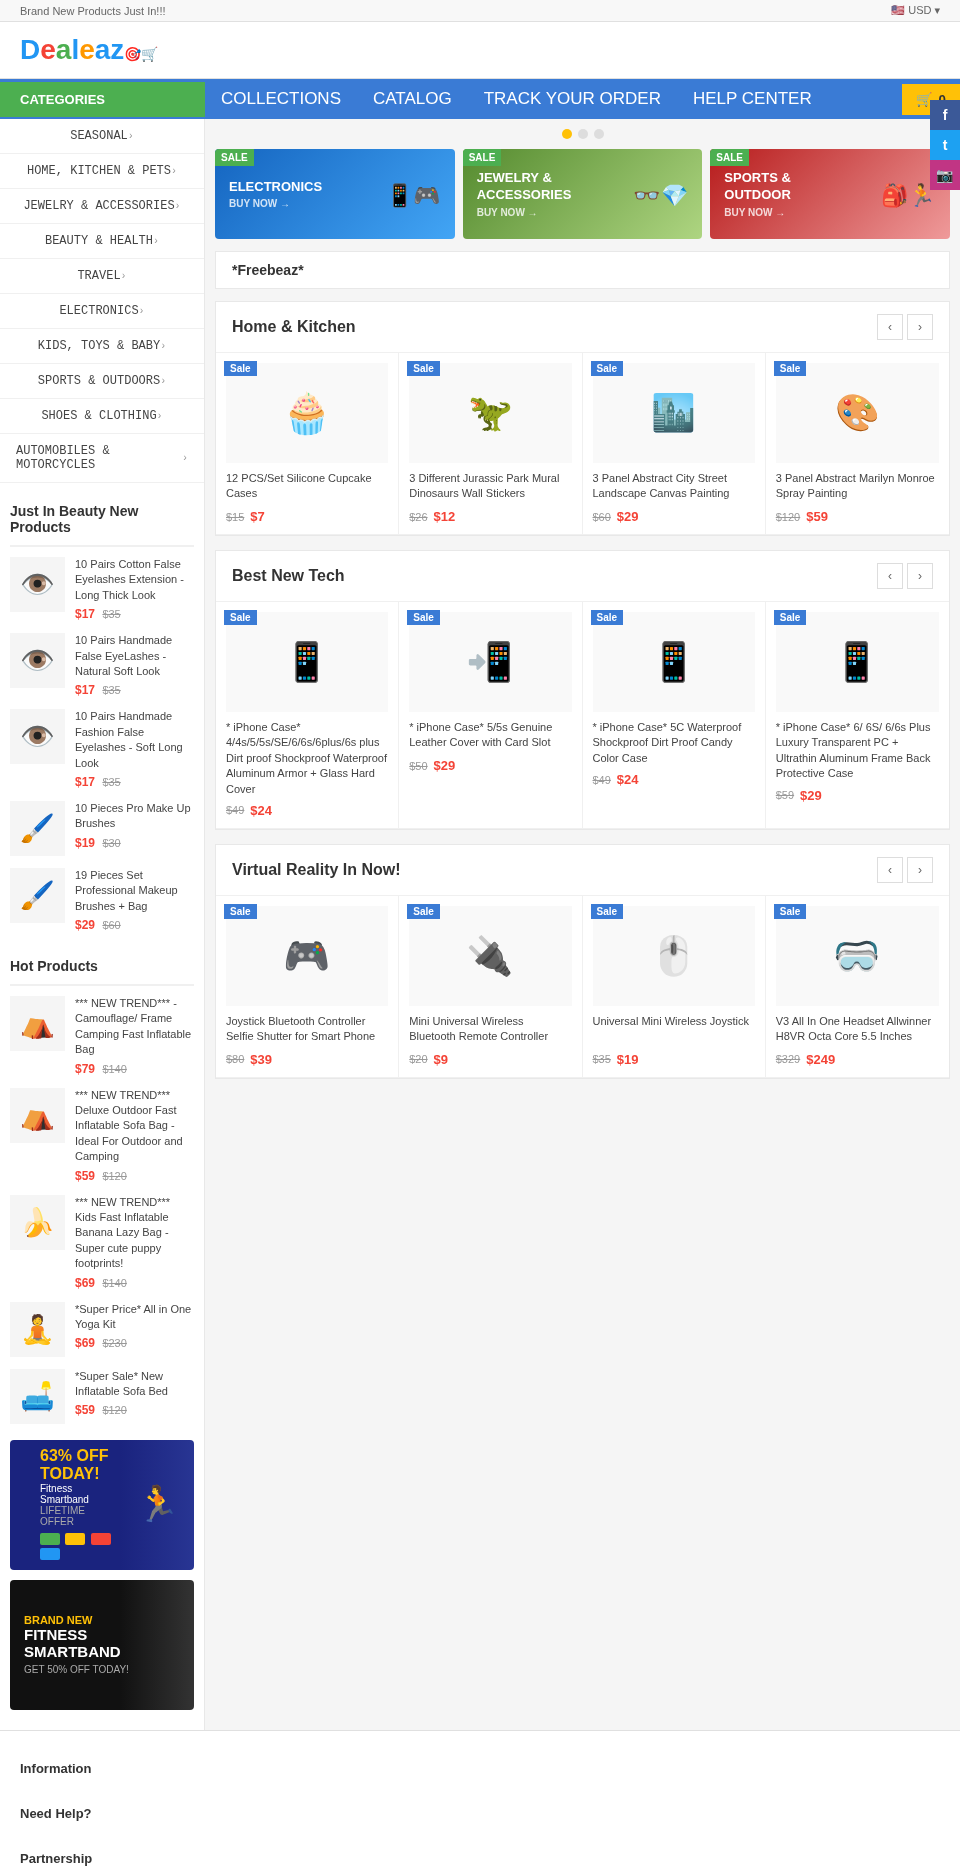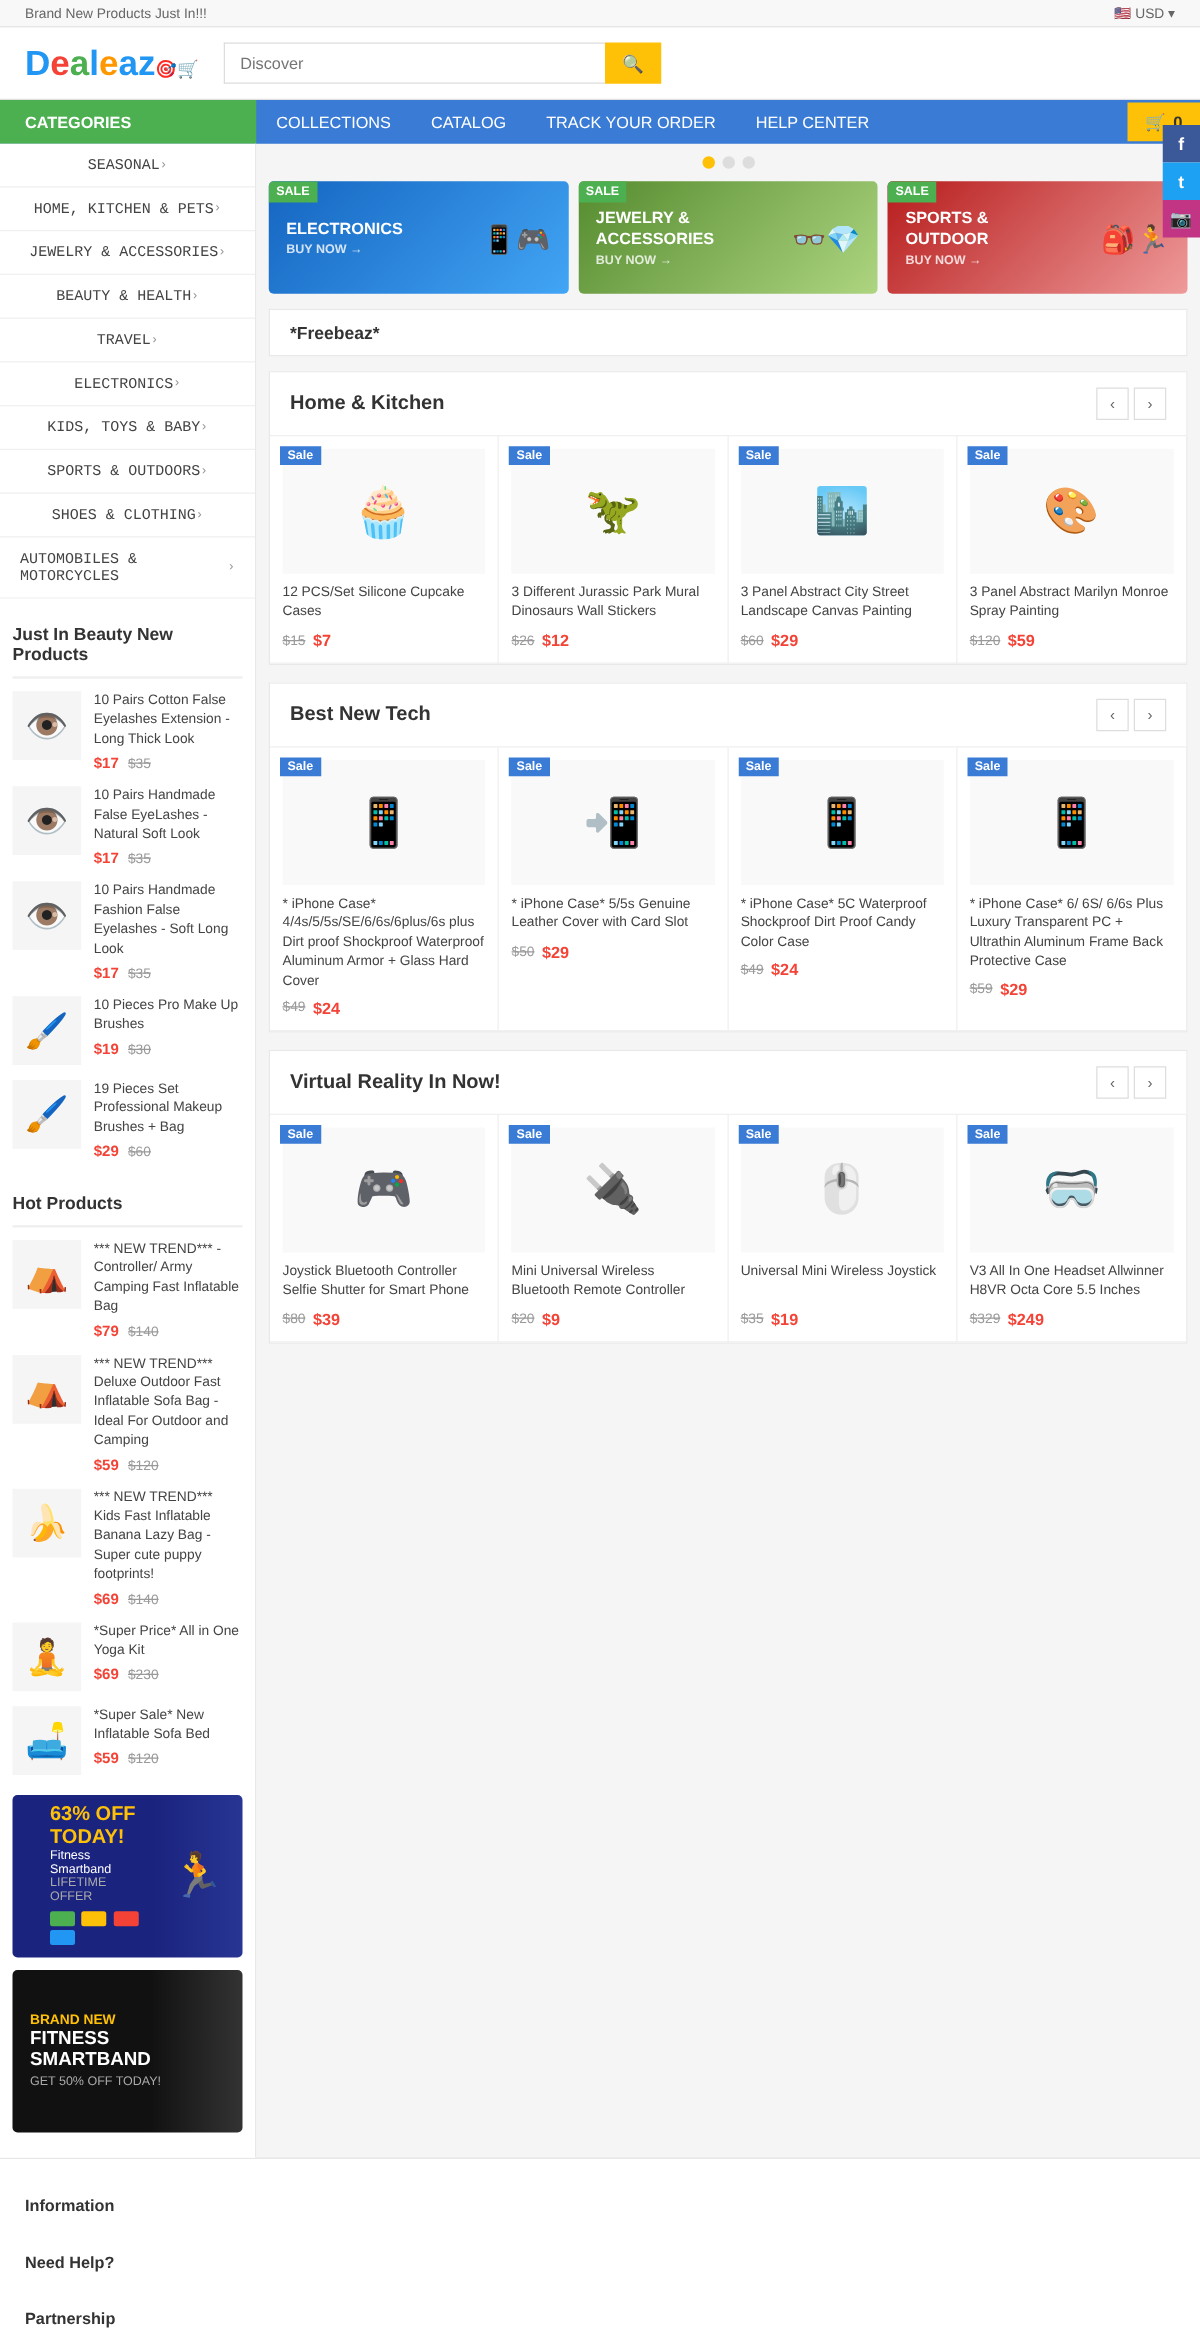--- a/index.html
+++ b/index.html
@@ -20,21 +20,21 @@
     .logo { display: flex; align-items: center; }
     .logo-text { font-size: 28px; font-weight: bold; color: #2196F3; }
     .search-bar { flex: 1; display: flex; max-width: 350px; }
     .search-bar input { flex: 1; padding: 8px 12px; border: 1px solid #ddd; border-right: none; outline: none; font-size: 13px; }
     .search-bar button { background: #ffc107; border: none; padding: 8px 14px; cursor: pointer; color: white; font-size: 14px; }
     
     
     .navbar { background: #3a7bd5; display: flex; align-items: center; }
     .categories-btn { background: #4caf50; color: white; padding: 10px 20px; font-weight: bold; font-size: 13px; min-width: 205px; }
     .nav-links { display: flex; align-items: center; gap: 0; }
-    .nav-links a { color: white; text-decoration: none; padding: 10px 16px; font-size: 13px; display: block; }
+    .nav-links a { color: white; text-decoration: none; padding: 10px 16px; font-size: 17px; display: block; }
     .cart-btn { background: #ffc107; color: #333; padding: 8px 14px; margin-left: auto; display: flex; align-items: center; gap: 6px; font-weight: bold; cursor: pointer; border: none; }
     
     
     .main-layout { display: flex; gap: 0; }
     
     
     .sidebar { width: 205px; min-width: 205px; background: white; border-right: 1px solid #e8e8e8; }
     .sidebar-cat { border-bottom: 1px solid #f0f0f0; }
     .sidebar-cat a { display: flex; justify-content: center; align-items: center; padding: 10px 16px; color: #444; text-decoration: none; font-size: 12px; text-transform: uppercase; font-family: Liberation Mono, monospace; }
     .sidebar-cat .arrow { color: #999; font-size: 10px; }
@@ -139,24 +139,20 @@
   <span>Brand New Products Just In!!!</span>
   <span>🇺🇸 <span>USD</span> ▾</span>
 </div>
 
 <div class="header">
   <div class="logo">
     <span class="logo-text">
       <span style="color:#2196F3">D</span><span style="color:#f44336">e</span><span style="color:#4caf50">a</span><span style="color:#2196F3">l</span><span style="color:#ff9800">e</span><span style="color:#2196F3">az</span><span style="font-size:14px">🎯🛒</span>
     </span>
   </div>
-  <div class="search-bar">
-    <input type="text" placeholder="Discover" style="">
-    <button>🔍</button>
-  </div>
 </div>
 
 <div class="navbar">
   <div class="categories-btn">CATEGORIES</div>
   <div class="nav-links">
     <a href="#">COLLECTIONS</a>
     <a href="#">CATALOG</a>
     <a href="#">TRACK YOUR ORDER</a>
     <a href="#">HELP CENTER</a>
   </div>
@@ -255,21 +251,21 @@
       </div>
 
       <div class="left-section">
         <div class="left-section-title">Hot Products</div>
 
         <div class="left-product">
           <div class="left-product-img">
               <span class="camping-icon"></span>
             </div>
           <div class="left-product-info">
-            <div class="left-product-name">*** NEW TREND*** - Controller/ Army Camping Fast Inflatable Bag</div>
+            <div class="left-product-name">*** NEW TREND*** - Camouflage/ Frame Camping Fast Inflatable Bag</div>
             <span class="left-product-price-new">$79</span>
             <span class="left-product-price-old">$140</span>
           </div>
         </div>
         <div class="left-product">
           <div class="left-product-img">
               <span class="camping-icon"></span>
             </div>
           <div class="left-product-info">
             <div class="left-product-name">*** NEW TREND*** Deluxe Outdoor Fast Inflatable Sofa Bag - Ideal For Outdoor and Camping</div>

